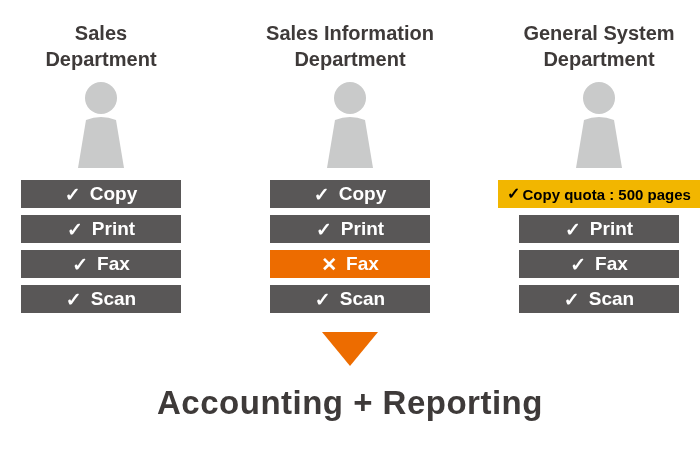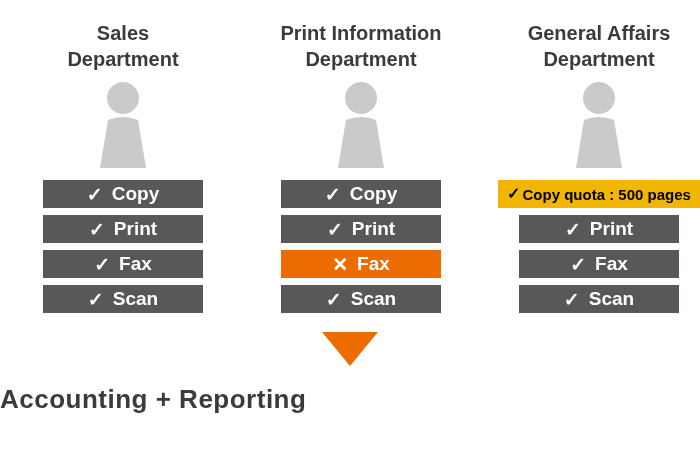--- a/index.html
+++ b/index.html
@@ -10,21 +10,21 @@
     overflow: hidden;
   }
   .diagram {
     width: 700px;
     height: 466px;
     padding-top: 20px;
     position: relative;
   }
   .columns {
     display: flex;
-    justify-content: flex-end;
+    justify-content: space-between;
     gap: 36px;
   }
   .column {
     width: 202px;
     display: flex;
     flex-direction: column;
     align-items: center;
   }
   .col-title {
     font-size: 20px;
@@ -65,22 +65,22 @@
   .bar-yellow .mark { font-size: 16px; }
   .arrow-down {
     width: 0; height: 0;
     margin: 12px auto 0 auto;
     border-left: 28px solid transparent;
     border-right: 28px solid transparent;
     border-top: 34px solid #ed6c00;
   }
   .footer {
     margin-top: 18px;
-    text-align: left;
-    font-size: 26px;
+    text-align: center;
+    font-size: 33px;
     font-weight: bold;
     color: #3e3a39;
     letter-spacing: 0.5px;
   }
 </style>
 </head>
 <body>
 
 <div class="diagram">
   <div class="columns">
@@ -111,21 +111,21 @@
         </div>
         <div class="bar">
           <span class="mark">✓</span>
           <span>Scan</span>
         </div>
       </div>
     </div>
 
     <div class="column">
       <div class="col-title">
-        <span>Print Information</span><br>
+        <span>Sales Information</span><br>
         <span>Department</span>
       </div>
       <div class="person">
         <svg width="66" height="86" viewBox="0 0 66 86" aria-hidden="true">
           <circle cx="33" cy="16" r="16" fill="#c9caca"></circle>
           <path d="M18 38 Q33 32 48 38 L56 86 L10 86 Z" fill="#c9caca"></path>
         </svg>
       </div>
       <div class="bars">
         <div class="bar">
@@ -142,21 +142,21 @@
         </div>
         <div class="bar">
           <span class="mark">✓</span>
           <span>Scan</span>
         </div>
       </div>
     </div>
 
     <div class="column">
       <div class="col-title">
-        <span>General Affairs</span><br>
+        <span>General System</span><br>
         <span>Department</span>
       </div>
       <div class="person">
         <svg width="66" height="86" viewBox="0 0 66 86" aria-hidden="true">
           <circle cx="33" cy="16" r="16" fill="#c9caca"></circle>
           <path d="M18 38 Q33 32 48 38 L56 86 L10 86 Z" fill="#c9caca"></path>
         </svg>
       </div>
       <div class="bars">
         <div class="bar bar-yellow">

